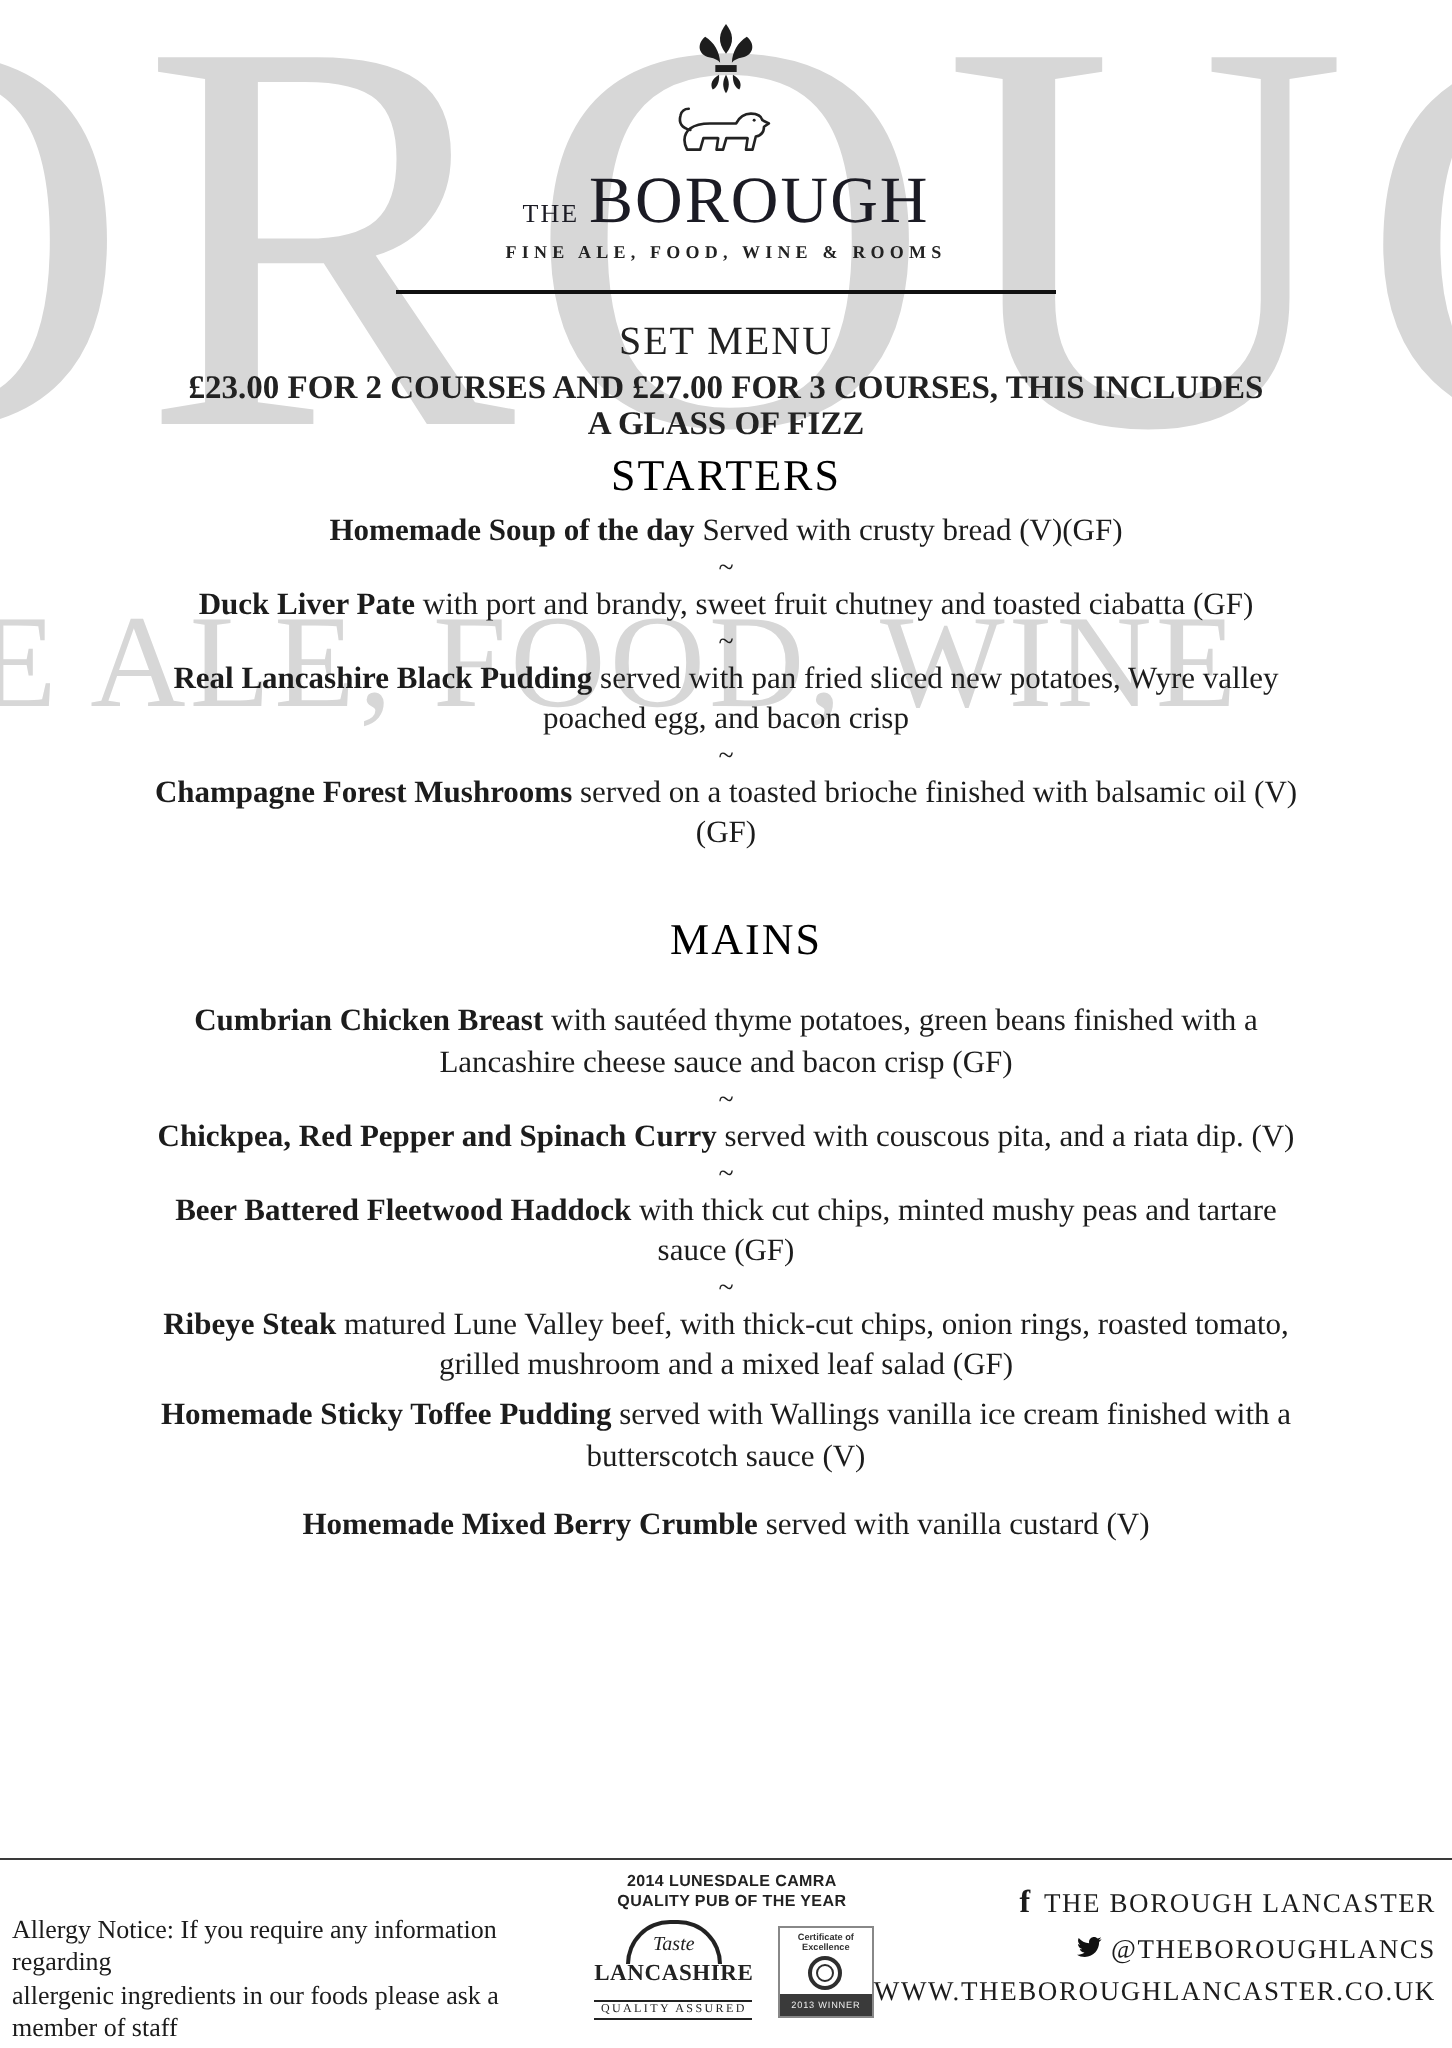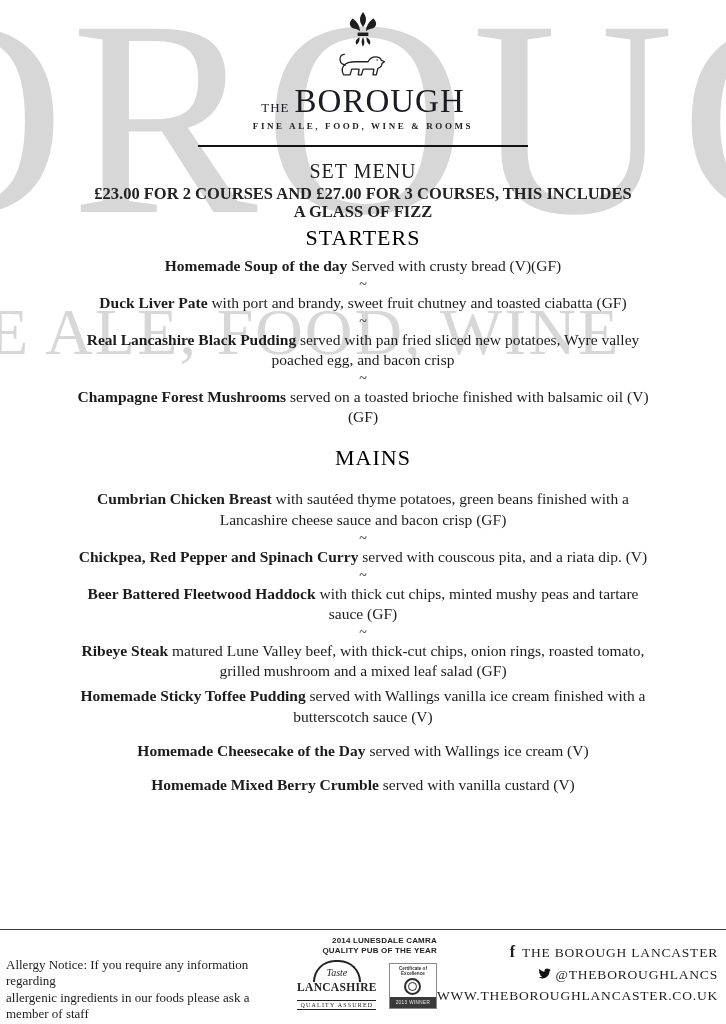--- a/index.html
+++ b/index.html
@@ -14,32 +14,32 @@
   .crest{padding-top:12px;}
   svg.fleur{display:block;margin:0 auto;height:40px;}
   svg.lion{display:block;margin:-5px auto 0;height:36px;}
   .brand{margin-top:1px;font-size:33px;letter-spacing:1px;color:#1b1b24;line-height:1.05;}
   .brand .prefix{font-size:13px;letter-spacing:1px;margin-right:5px;}
   .tagline{margin-top:2px;font-size:9px;letter-spacing:2.6px;font-weight:bold;color:#222;}
   .rule{width:330px;height:2px;background:#111;margin:14px auto 0;}
   .title{margin-top:13px;font-size:20px;letter-spacing:1px;color:#222;}
   .subtitle{margin:2px auto 0;max-width:545px;font-size:16.5px;line-height:1.12;color:#222;font-weight:bold;}
   .section-heading{font-size:22px;letter-spacing:1px;color:#000000;margin-top:3px;}
-  .section-heading.spaced{margin-top:18px;margin-bottom:18px;padding-left:20px;}
+  .section-heading.spaced{margin-top:30px;margin-bottom:18px;padding-left:20px;}
   .items{max-width:575px;margin:5px auto 0;font-size:15.5px;line-height:1.3;}
   .item{margin:0;}
   .item-name{font-weight:bold;}
   .tilde{font-size:14px;line-height:17px;}
   .desserts .item{margin-bottom:14px;}
   
   .footer{position:absolute;left:0;bottom:0;width:726px;height:95px;border-top:1px solid #3a3a3a;
           background:#fff;display:flex;z-index:2;text-align:left;box-sizing:border-box;}
   .f-left{width:330px;padding:27px 0 0 6px;font-size:13px;line-height:1.25;color:#1c1c1c;}
   .f-center{width:160px;text-align:center;padding-top:6px;font-family:"Liberation Sans",sans-serif;color:#222;}
-  .award{font-size:8px;font-weight:bold;line-height:1.25;letter-spacing:0.2px;text-align:right;}
+  .award{font-size:8px;font-weight:bold;line-height:1.25;letter-spacing:0.2px;}
   .badges{display:flex;justify-content:center;gap:10px;margin-top:4px;align-items:center;}
   .badge-lanc{width:84px;color:#222;font-family:"Liberation Serif",serif;}
   .arc{width:44px;height:20px;margin:0 auto;border:2px solid #222;border-bottom:none;
        border-radius:44px 44px 0 0;font-style:italic;font-size:10px;line-height:22px;}
   .lanc1{font-size:11.5px;font-weight:bold;letter-spacing:0.3px;margin-top:-1px;}
   .lanc2{font-size:6px;letter-spacing:1.2px;border-top:1px solid #222;border-bottom:1px solid #222;
          display:inline-block;padding:1px 3px;margin-top:1px;}
   .badge-trip{width:48px;border:1px solid #888;padding:2px 2px 0;background:#fff;box-sizing:border-box;}
   .trip-title{font-size:4.6px;font-weight:bold;color:#333;}
   .owl{width:13px;height:13px;border:2px solid #2e2e2e;border-radius:50%;margin:2px auto;position:relative;}
@@ -131,24 +131,20 @@
         <span>matured Lune Valley beef, with thick-cut chips, onion rings, roasted tomato, grilled mushroom and a mixed leaf salad (GF)</span>
       </p>
     </div>
 
     <div class="items desserts">
       <p class="item">
         <strong class="item-name">Homemade Sticky Toffee Pudding</strong>
         <span>served with Wallings vanilla ice cream finished with a butterscotch sauce (V)</span>
       </p>
       <p class="item">
-        <strong class="item-name">Homemade Cheesecake of the Day</strong>
-        <span>served with Wallings ice cream (V)</span>
-      </p>
-      <p class="item">
         <strong class="item-name">Homemade Mixed Berry Crumble</strong>
         <span>served with vanilla custard (V)</span>
       </p>
     </div>
   </div>
 
   <div class="footer">
     <div class="f-left">
       <div>Allergy Notice: If you require any information regarding</div>
       <div>allergenic ingredients in our foods please ask a member of staff</div>

